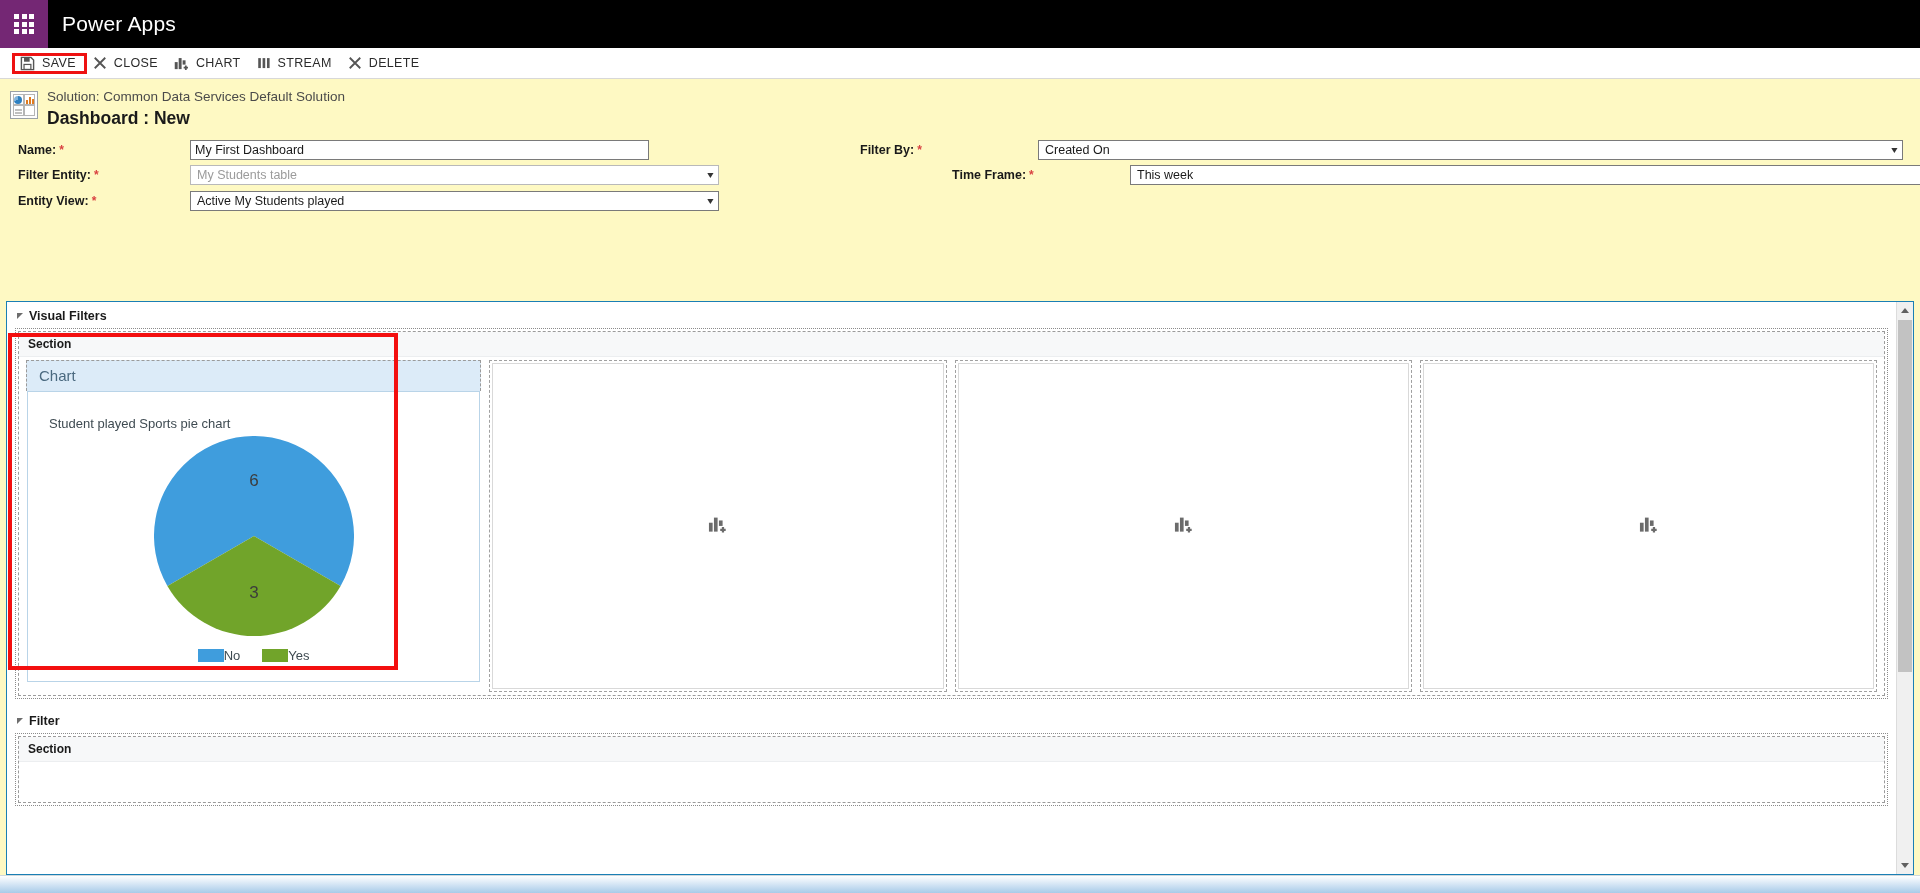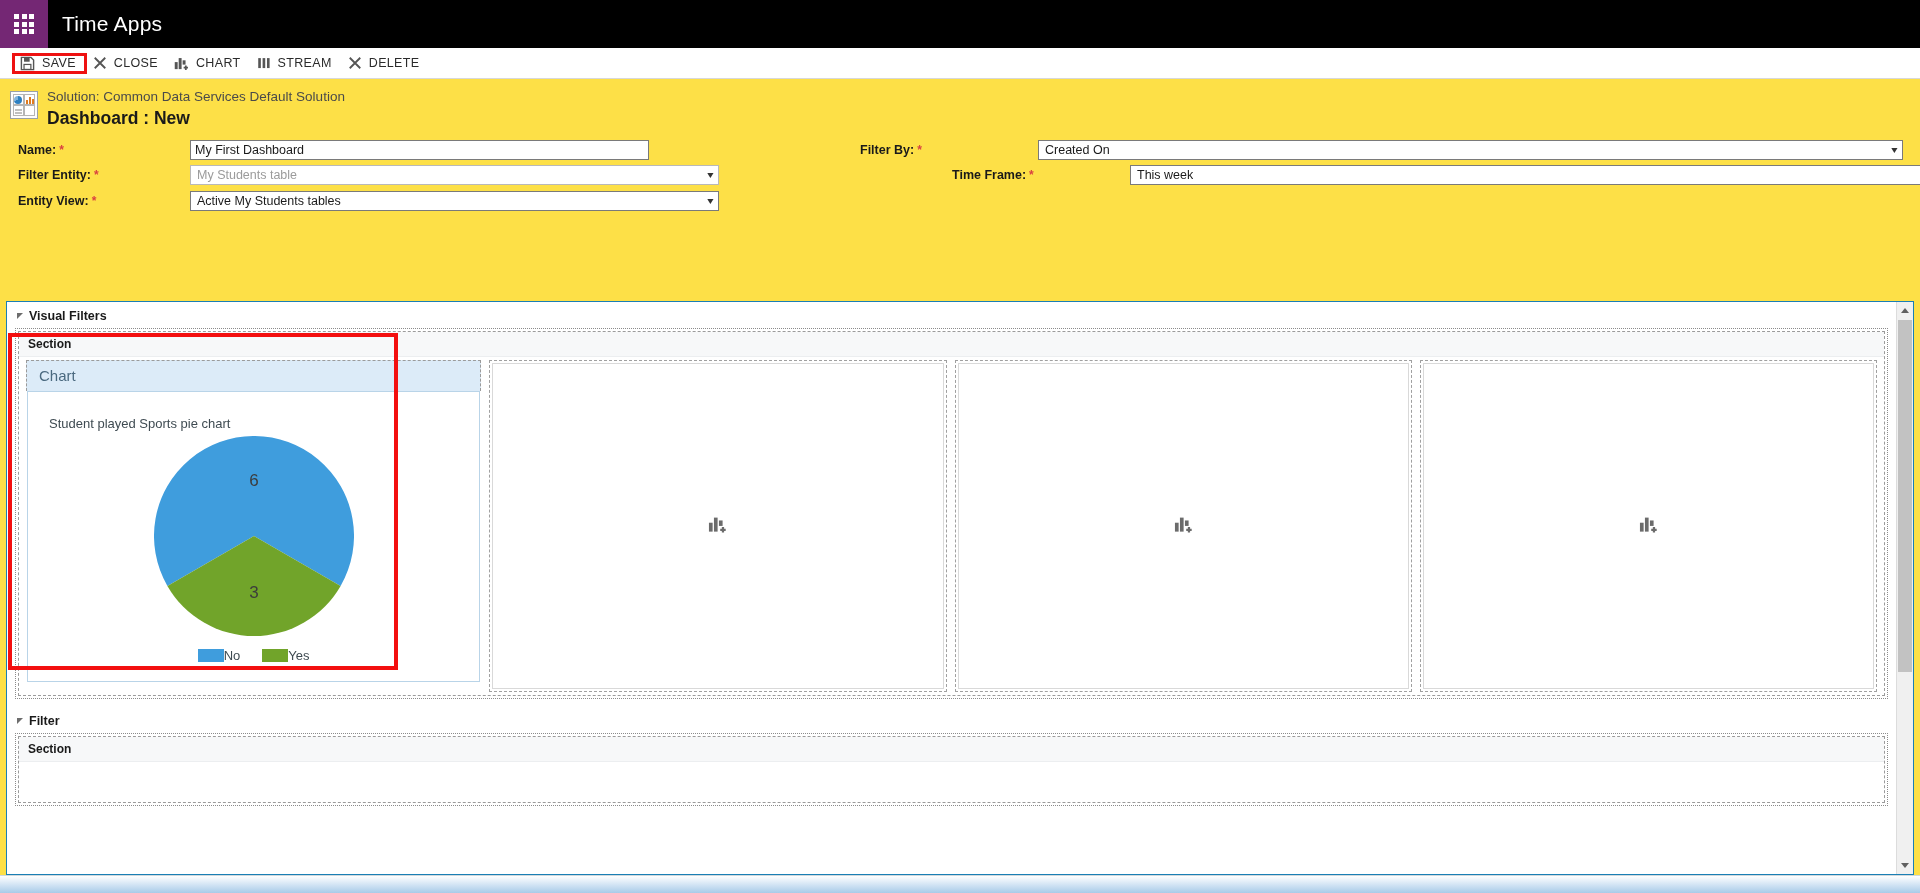--- a/index.html
+++ b/index.html
@@ -67,21 +67,21 @@
     border: 3px solid #ee1111;
     padding: 0 8px 0 5px;
     height: 21px;
   }
   .cmd svg { display: block; }
 
   
   .page {
     position: relative;
     height: calc(893px - 48px - 31px);
-    background: #fde047;
+    background: #fef9c3;
   }
 
   
   .titleblock {
     display: flex;
     align-items: flex-start;
     padding: 8px 0 0 10px;
     gap: 9px;
   }
   .dashicon {
@@ -326,21 +326,21 @@
         <i></i>
         <i></i>
         <i></i>
         <i></i>
         <i></i>
         <i></i>
         <i></i>
         <i></i>
     </div>
   </div>
-  <div class="brand-title">Time Apps</div>
+  <div class="brand-title">Power Apps</div>
 </div>
 
 <div class="cmdbar">
 
   <div class="cmd highlight">
     <span>
       <svg width="15" height="15" viewBox="0 0 16 16">
         <path d="M1.5 1.5h10.2L14.5 4.3v10.2h-13z" fill="none" stroke="#555" stroke-width="1.5"></path>
         <rect x="4.3" y="1.8" width="6" height="4.3" fill="#555"></rect>
         <rect x="4.3" y="9" width="7.3" height="5.3" fill="none" stroke="#555" stroke-width="1.3"></rect>
@@ -433,21 +433,21 @@
         <span class="fselect-text">My Students table</span>
         <span class="chev">▾</span>
       </div>
     </div>
 
     <div class="fieldrow" style="left:18px; top:51px;">
       <span class="flabel" style="width:172px;">
         <span>Entity View:</span><span class="req">*</span>
       </span>
       <div class="fselect-wrap enabled" style="width:529px;">
-        <span class="fselect-text">Active My Students tables</span>
+        <span class="fselect-text">Active My Students played</span>
         <span class="chev">▾</span>
       </div>
     </div>
 
     <div class="fieldrow" style="left:860px; top:0px;">
       <span class="flabel" style="width:178px;">
         <span>Filter By:</span><span class="req">*</span>
       </span>
       <div class="fselect-wrap enabled" style="width:865px;">
         <span class="fselect-text">Created On</span>

